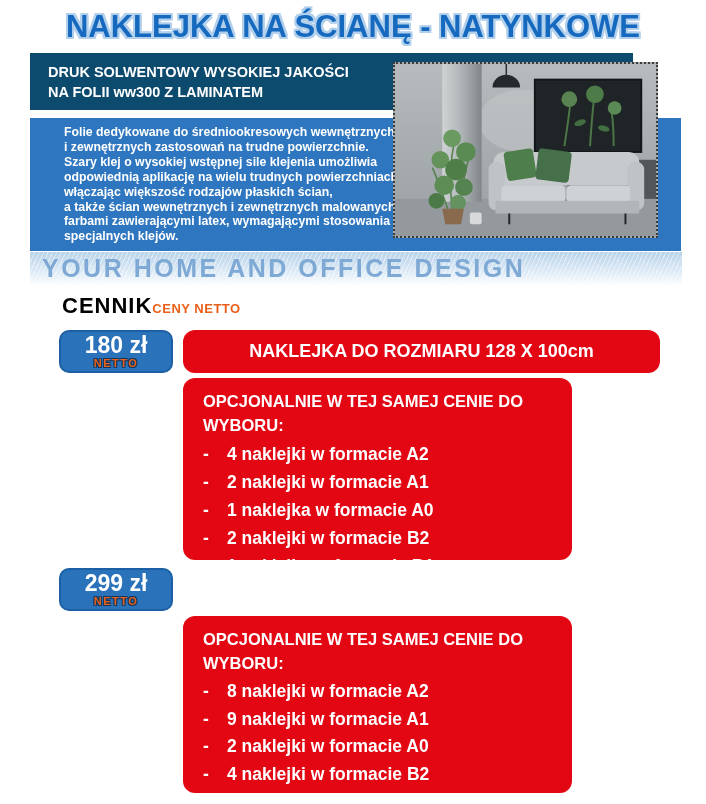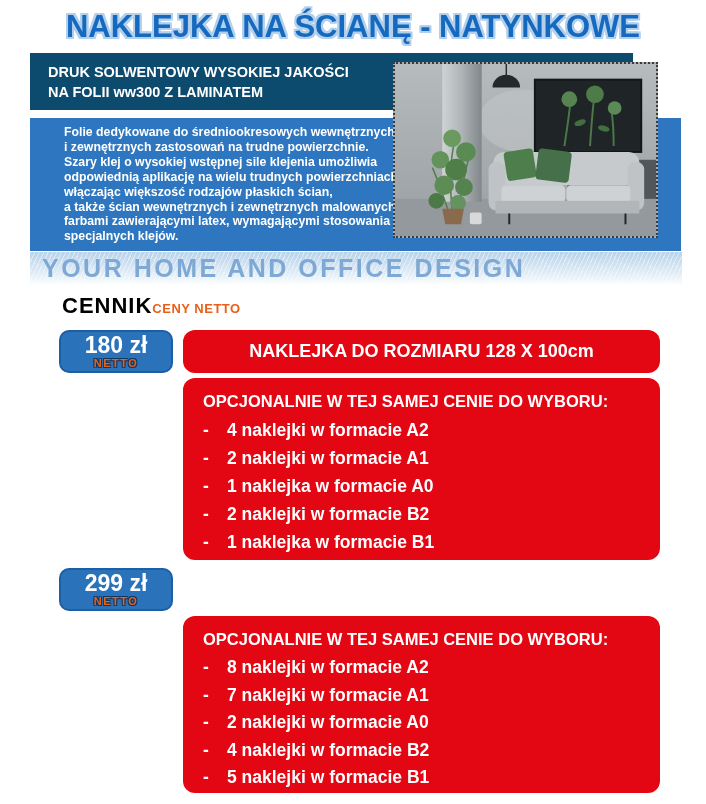--- a/index.html
+++ b/index.html
@@ -54,21 +54,21 @@
   }
   .pb1 { top:330px; } .pb2 { top:568px; }
   .size-banner {
     position:absolute; left:183px; width:477px; height:43px;
     background:#e30613; border-radius:12px; color:#ffffff;
     font-weight:700; font-size:18px; text-align:center; line-height:43px;
     white-space:nowrap;
   }
   .sb1 { top:330px; } .sb2 { top:568px; }
   .options-box {
-    position:absolute; left:183px; width:477px;
+    position:absolute; left:183px; width:389px;
     background:#e30613; border-radius:12px; color:#ffffff;
     padding:11px 0 0 20px;
   }
   .ob1 { top:378px; height:182px; }
   .ob2 { top:616px; height:177px; }
   .options-title { font-size:16.5px; font-weight:700; line-height:24px; margin-bottom:3px; }
   .opt-item { display:flex; font-size:17.5px; font-weight:700; line-height:28px; }
   .ob2 .opt-item { line-height:27.5px; }
   .opt-item .dash { width:24px; flex:0 0 24px; }
 </style>
@@ -188,21 +188,21 @@
     <div class="netto">NETTO</div>
   </div>
   <div class="options-box ob2">
     <div class="options-title">OPCJONALNIE W TEJ SAMEJ CENIE DO WYBORU:</div>
     <div class="opt-item">
         <span class="dash">-</span>
         <span>8 naklejki w formacie A2</span>
       </div>
     <div class="opt-item">
         <span class="dash">-</span>
-        <span>7 naklejki w formacie A1</span>
+        <span>9 naklejki w formacie A1</span>
       </div>
     <div class="opt-item">
         <span class="dash">-</span>
         <span>2 naklejki w formacie A0</span>
       </div>
     <div class="opt-item">
         <span class="dash">-</span>
         <span>4 naklejki w formacie B2</span>
       </div>
     <div class="opt-item">

